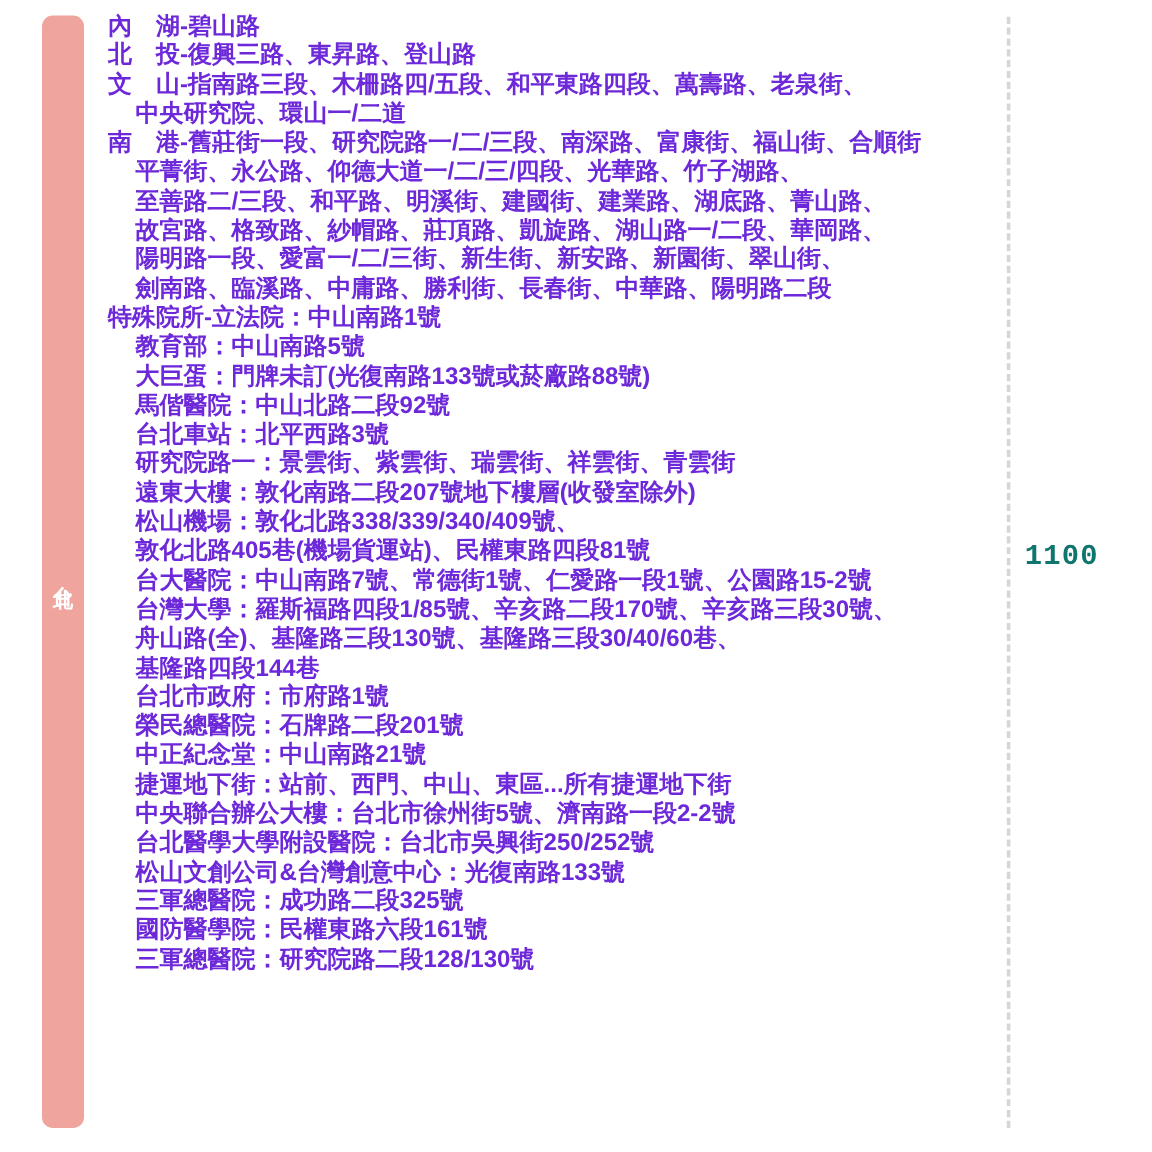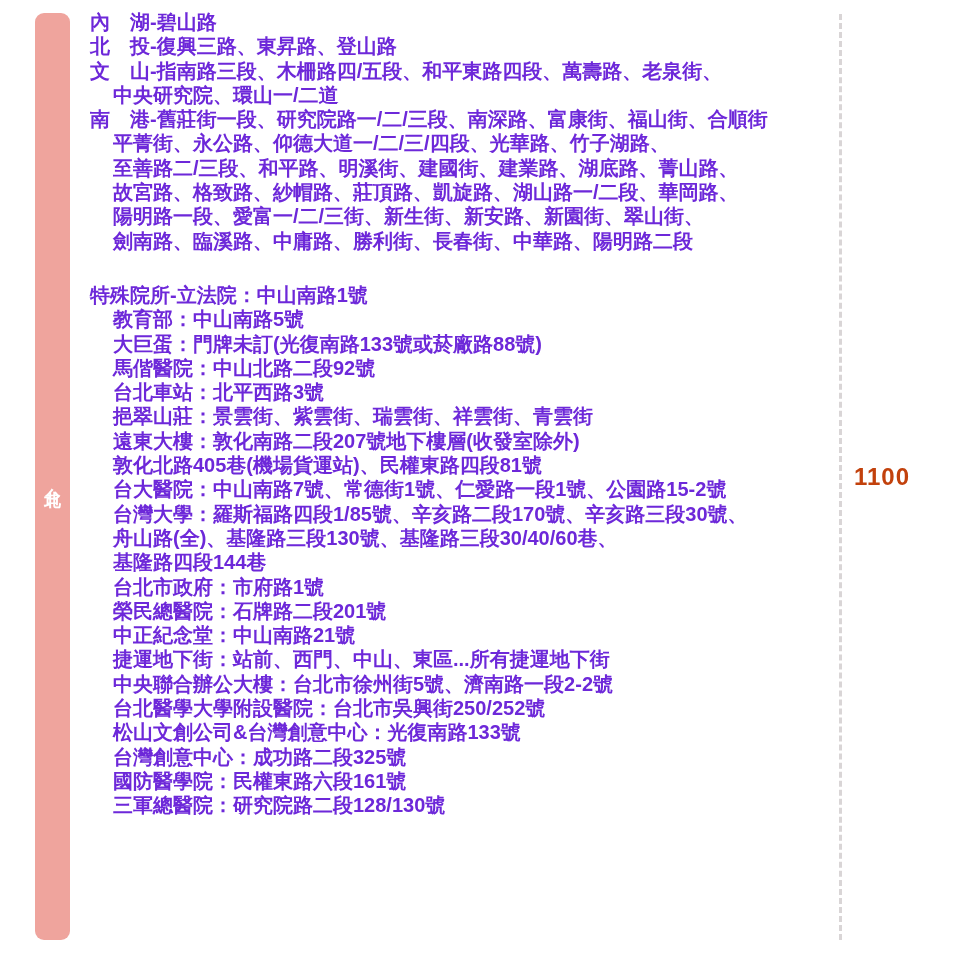--- a/index.html
+++ b/index.html
@@ -25,30 +25,30 @@
   }
 
   
   .content {
     position: absolute; left: 90px; top: 10px; width: 740px;
     color: #6d28d9; font-weight: bold;
     font-size: 20px; line-height: 24.3px;
   }
   .line { white-space: nowrap; }
   .line.indent { padding-left: 23px; }
-  .section-special { margin-top: 30px; }
+  .section-special { }
 
   
   .divider {
     position: absolute; left: 839px; top: 14px; height: 926px;
     width: 0; border-left: 3px dashed #d9d5d6;
   }
   .count {
-    position: absolute; left: 854px; top: 463px;
-    color: #c2410c; font-size: 24px; font-weight: bold; letter-spacing: 1px;
+    position: absolute; left: 854px; top: 451px;
+    color: #0f766e; font-size: 24px; font-weight: bold; letter-spacing: 1px; font-family: Liberation Mono, monospace;
   }
 </style>
 </head>
 <body>
 
 <div class="page">
 
   <div class="side-tab">
     <span class="side-tab-label">台北</span>
   </div>
@@ -84,24 +84,25 @@
         <div class="line">特殊院所-立法院：中山南路1號</div>
 
         <div class="line indent">教育部：中山南路5號</div>
 
         <div class="line indent">大巨蛋：門牌未訂(光復南路133號或菸廠路88號)</div>
 
         <div class="line indent">馬偕醫院：中山北路二段92號</div>
 
         <div class="line indent">台北車站：北平西路3號</div>
 
-        <div class="line indent">挹翠山莊：景雲街、紫雲街、瑞雲街、祥雲街、青雲街</div>
+        <div class="line indent">研究院路一：景雲街、紫雲街、瑞雲街、祥雲街、青雲街</div>
 
         <div class="line indent">遠東大樓：敦化南路二段207號地下樓層(收發室除外)</div>
 
+        <div class="line indent">松山機場：敦化北路338/339/340/409號、</div>
 
         <div class="line indent">敦化北路405巷(機場貨運站)、民權東路四段81號</div>
 
         <div class="line indent">台大醫院：中山南路7號、常德街1號、仁愛路一段1號、公園路15-2號</div>
 
         <div class="line indent">台灣大學：羅斯福路四段1/85號、辛亥路二段170號、辛亥路三段30號、</div>
 
         <div class="line indent">舟山路(全)、基隆路三段130號、基隆路三段30/40/60巷、</div>
 
         <div class="line indent">基隆路四段144巷</div>
@@ -116,21 +117,21 @@
 
 
 
 
         <div class="line indent">中央聯合辦公大樓：台北市徐州街5號、濟南路一段2-2號</div>
 
         <div class="line indent">台北醫學大學附設醫院：台北市吳興街250/252號</div>
 
         <div class="line indent">松山文創公司&amp;台灣創意中心：光復南路133號</div>
 
-        <div class="line indent">台灣創意中心：成功路二段325號</div>
+        <div class="line indent">三軍總醫院：成功路二段325號</div>
 
         <div class="line indent">國防醫學院：民權東路六段161號</div>
 
         <div class="line indent">三軍總醫院：研究院路二段128/130號</div>
       </div>
 
   </div>
 
   <div class="divider"></div>
 

